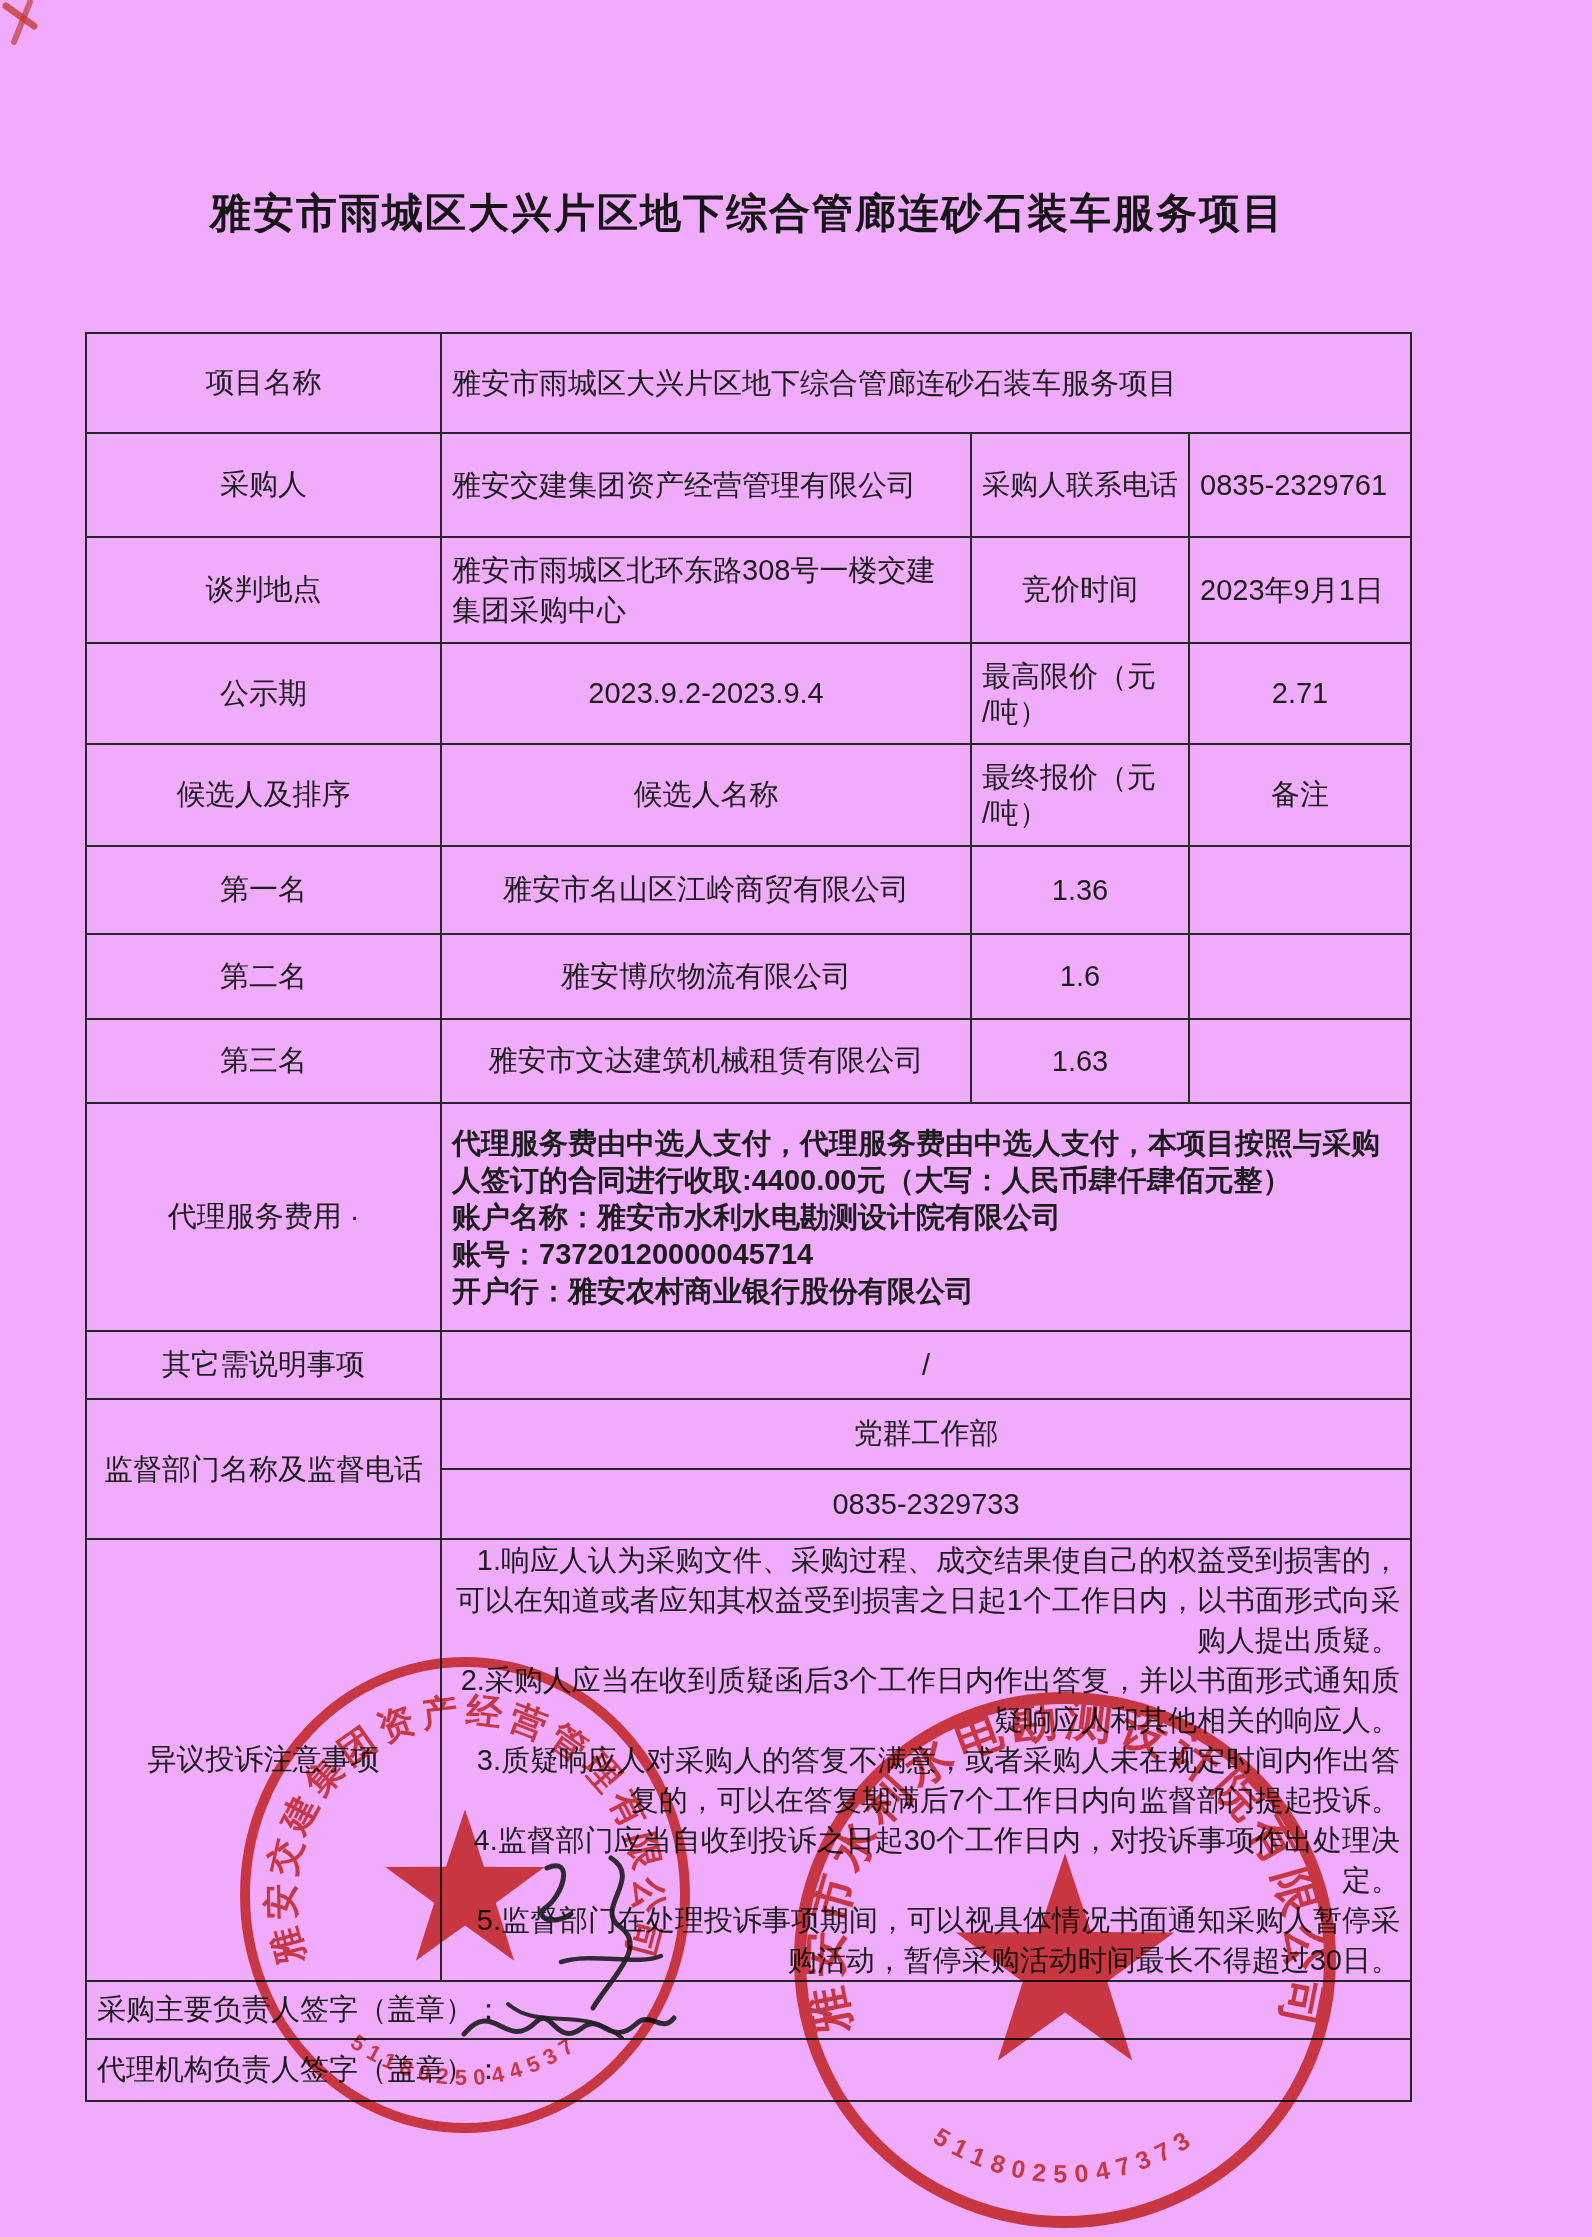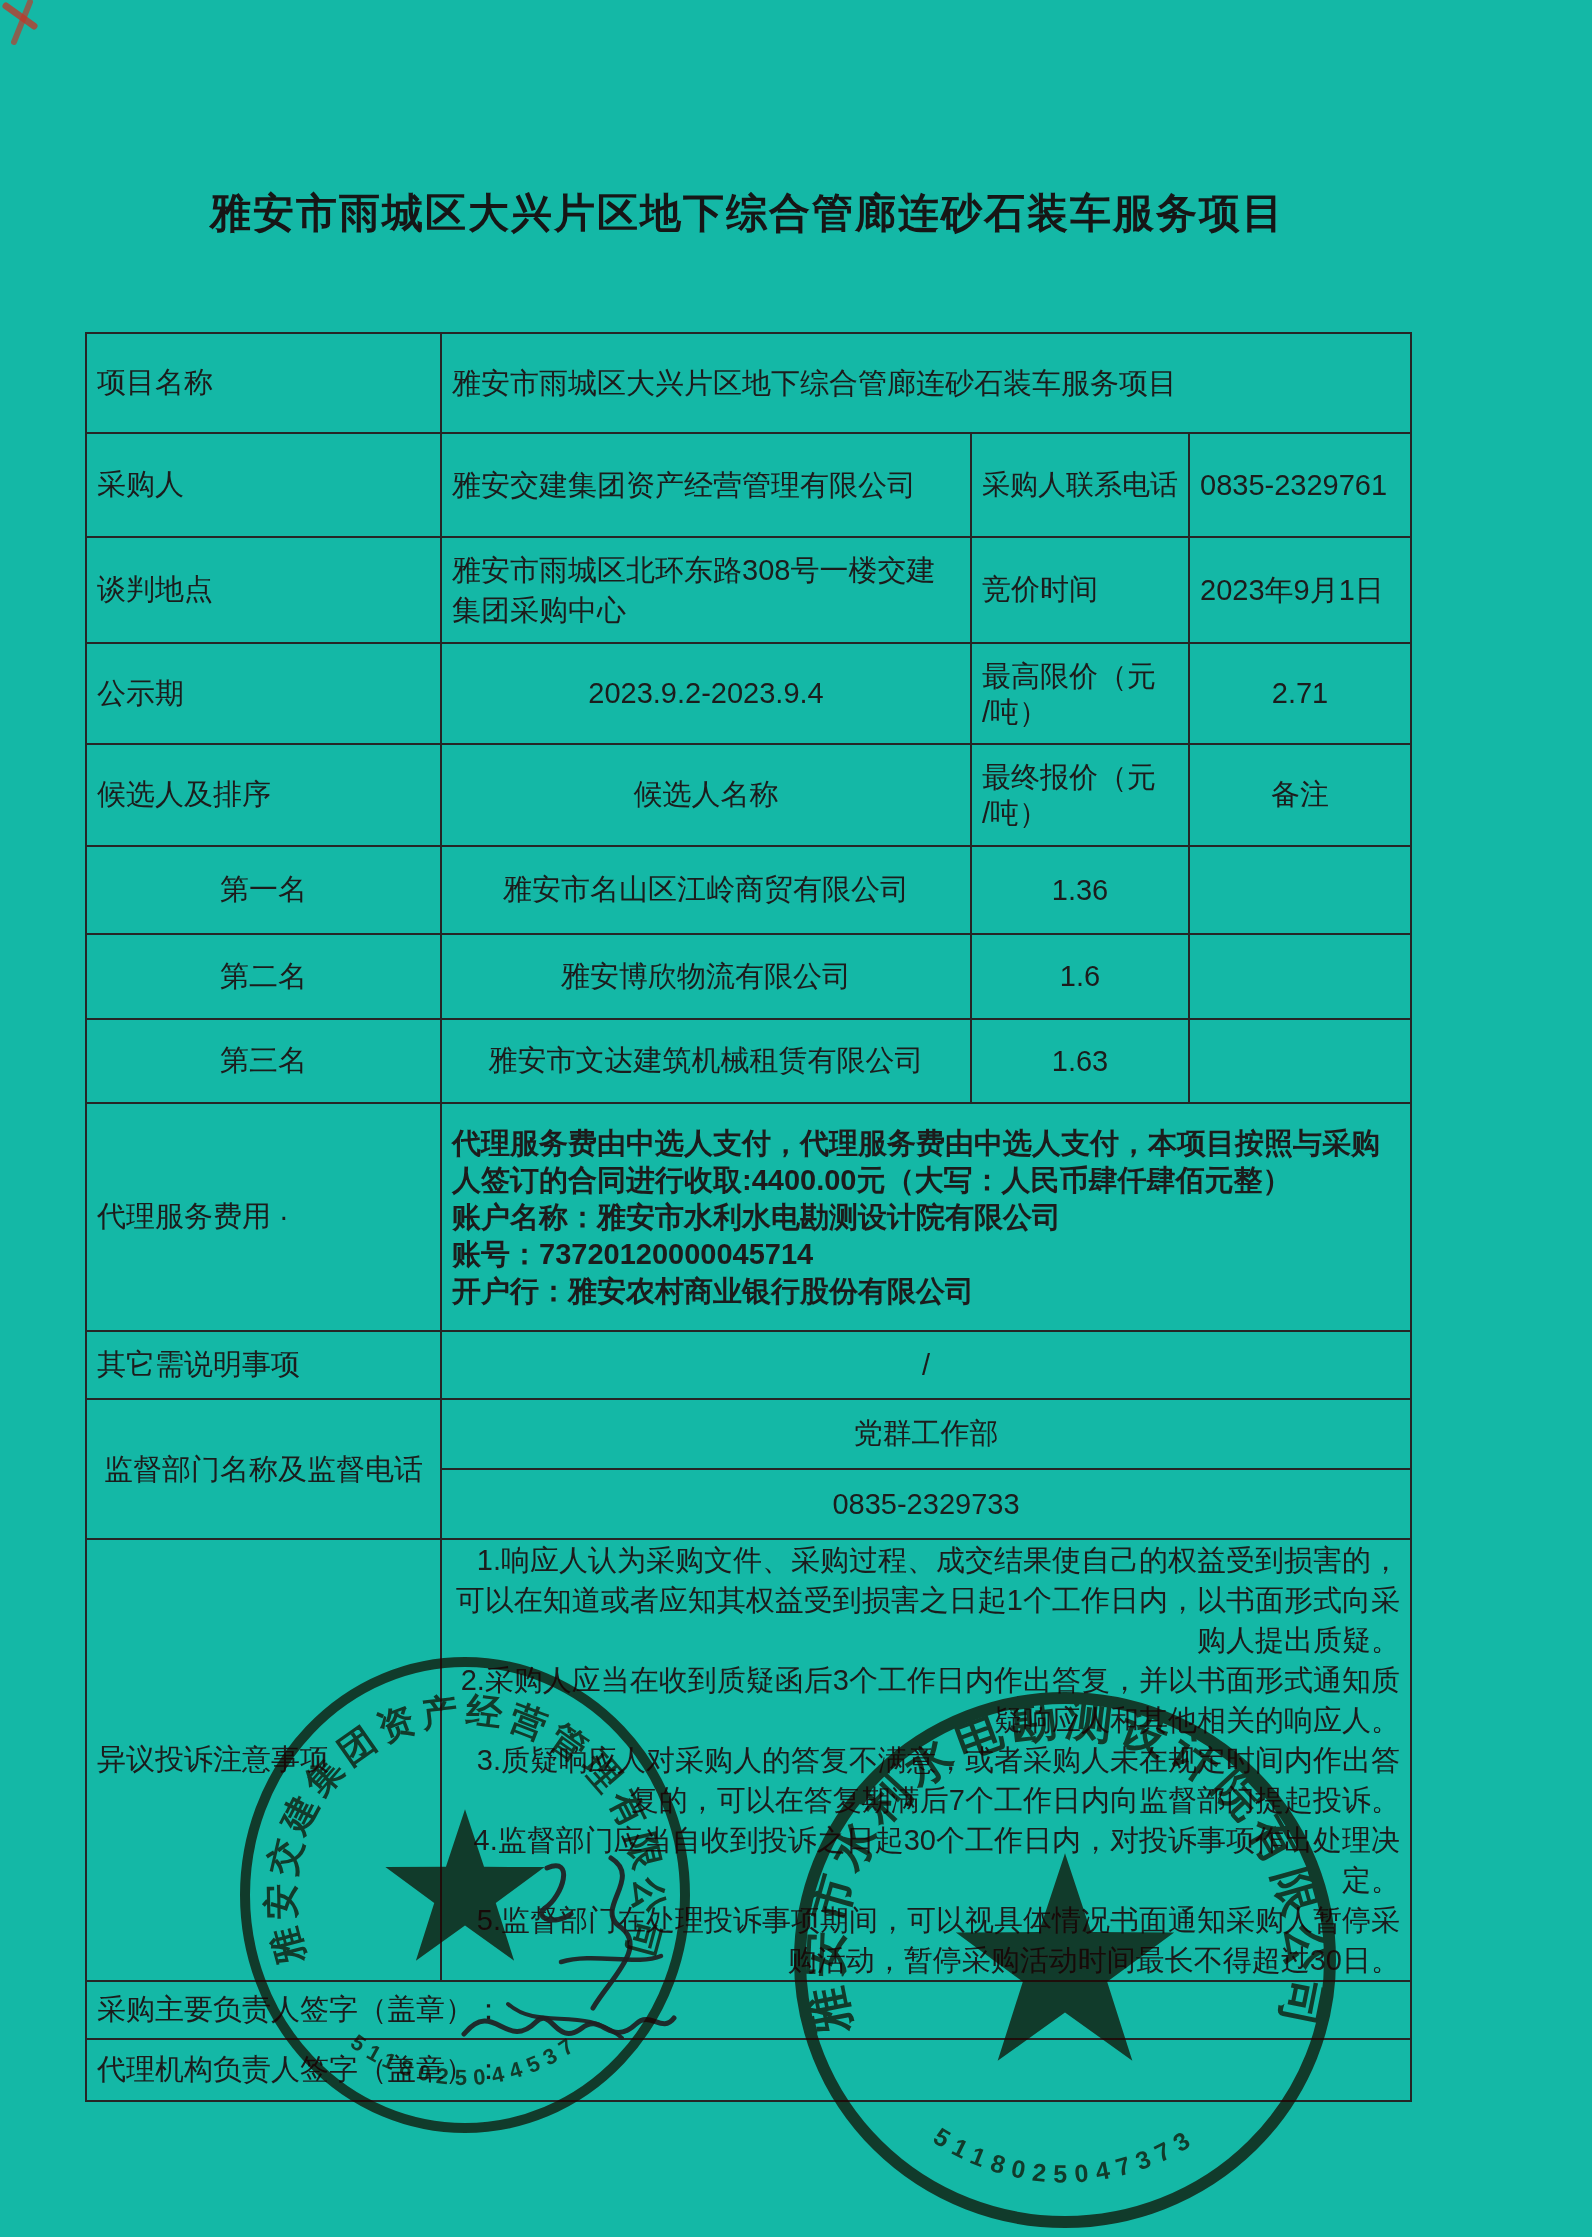--- a/index.html
+++ b/index.html
@@ -1,20 +1,20 @@
 <!DOCTYPE html>
 <html style="--stamp-red: #cf3a28;"><head>
 <meta charset="utf-8">
 <style>
   html,body{margin:0;padding:0;background:#888;}
   .page{
     position:relative;
     width:1592px;height:2237px;
     margin:0 auto;
-    background:#14b8a6;
+    background:#f0abfc;
     font-family:"Liberation Sans","DejaVu Sans",sans-serif;
     color:#1b1b1b;
     overflow:hidden;
   }
   .title{
     position:absolute;left:85px;width:1325px;
     text-align:center;font-weight:700;font-size:41px;
     letter-spacing:2px;color:#161616;margin:0;
   }
   #title1{top:186px;}
@@ -28,21 +28,21 @@
     border:2px solid #262626;
     font-size:29px;color:#1c1c1c;
     padding:0 10px;vertical-align:middle;
     overflow:hidden;
   }
   tr.r1{height:100px}tr.r2{height:104px}tr.r3{height:106px}tr.r4{height:101px}
   tr.r5{height:102px}tr.r6{height:88px}tr.r7{height:85px}tr.r8{height:84px}
   tr.r9{height:228px}tr.r10{height:68px}tr.r11a{height:70px}tr.r11b{height:70px}
   tr.r12{height:375px}tr.r13{height:58px}tr.r14{height:62px}
 
-  td.lbl{}
+  td.lbl{text-align:center;}
   td.lbl2{text-align:center;font-size:30px;padding:0 12px;line-height:40px;}
   td.left{text-align:left;padding-left:14px;line-height:40px;}
   td.leftsm{text-align:left;padding-left:8px;font-size:28px;line-height:36px;}
   td.pre{white-space:pre-line;}
   td.ctr{text-align:center;}
   td.para{
     white-space:pre-line;text-align:left;vertical-align:top;
     font-size:25.5px;line-height:37px;padding:8px 14px;font-weight:bold;
   }
   td.para2{

